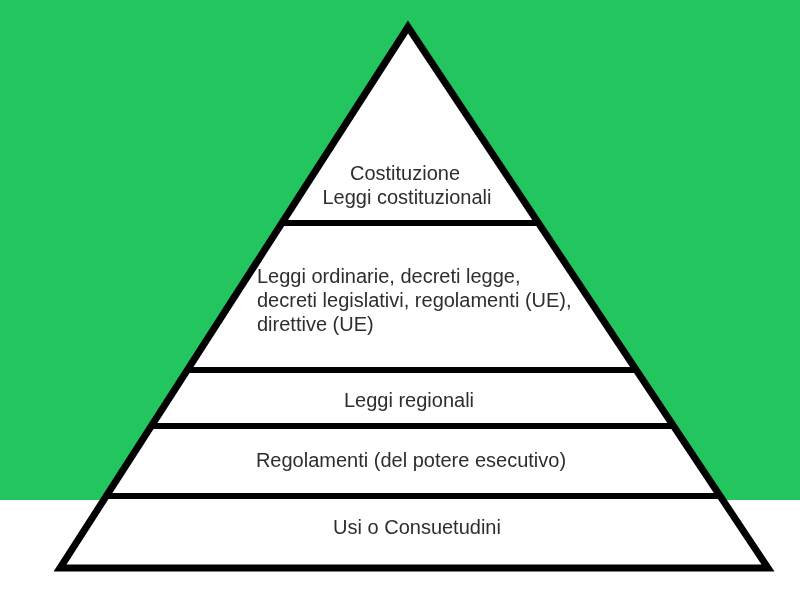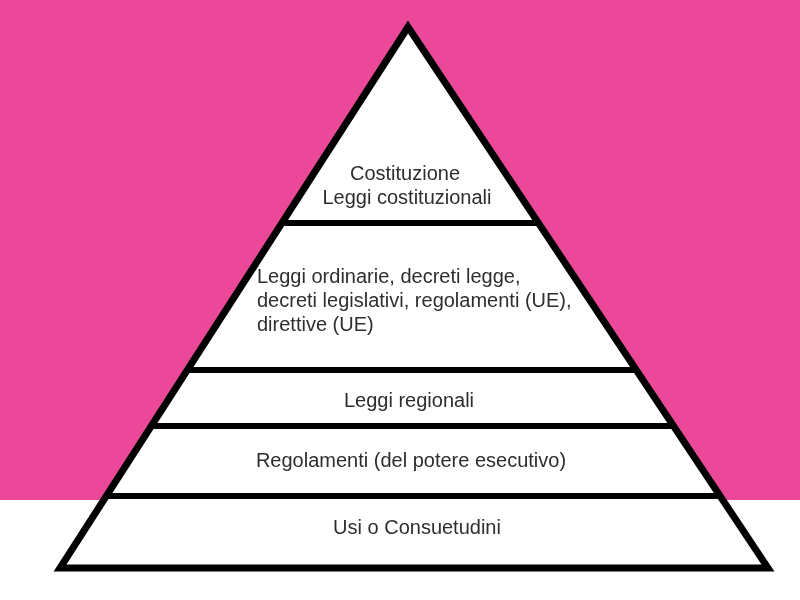--- a/index.html
+++ b/index.html
@@ -10,21 +10,21 @@
     width: 800px;
     height: 600px;
     background: #ffffff;
     font-family: "Liberation Sans", sans-serif;
     overflow: hidden;
   }
   .stage {
     position: relative;
     width: 800px;
     height: 500px;
-    background: #ec4899;
+    background: #22c55e;
   }
   svg { display: block; }
   .tri {
     fill: #ffffff;
     stroke: #000000;
     stroke-width: 7;
     stroke-linejoin: miter;
   }
   .divider {
     stroke: #000000;

